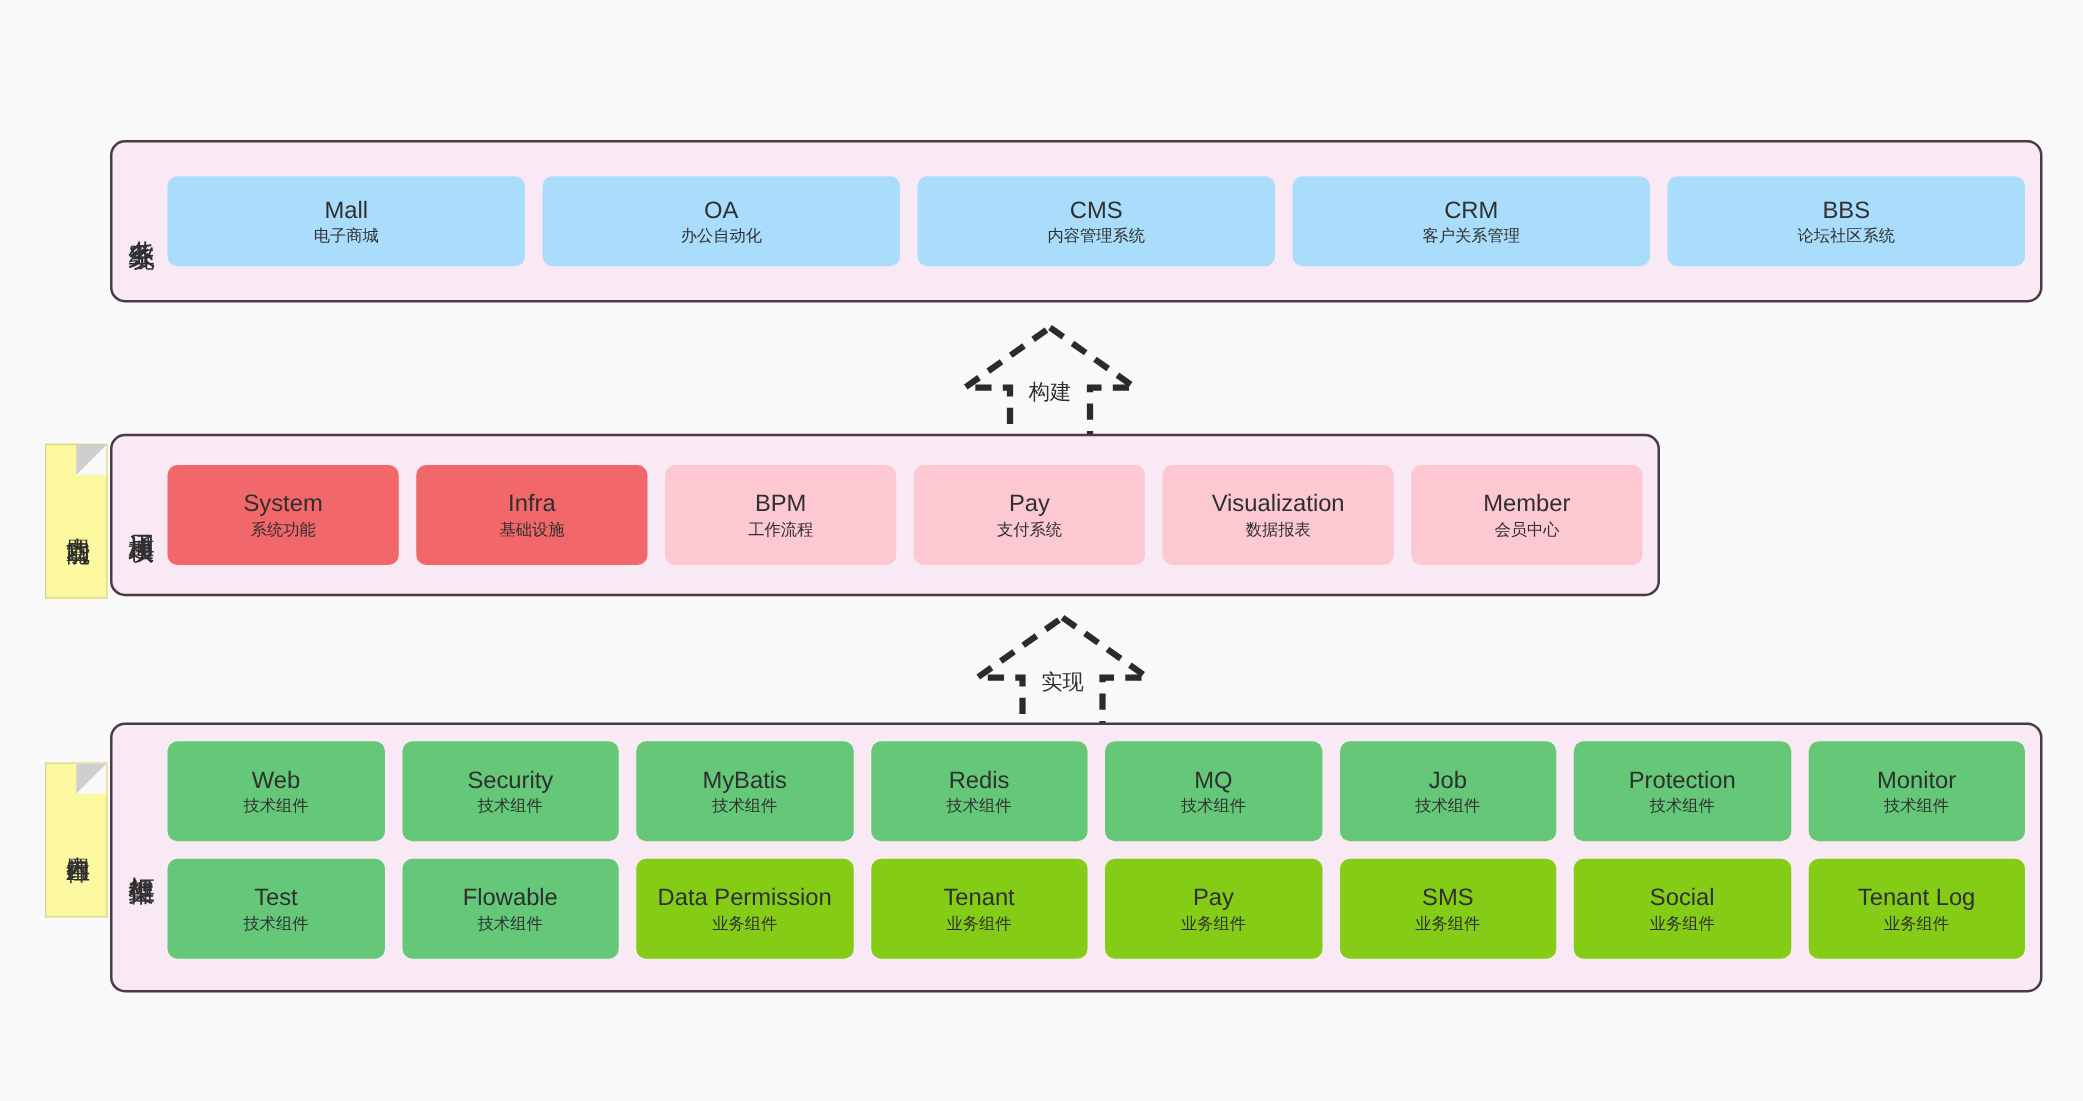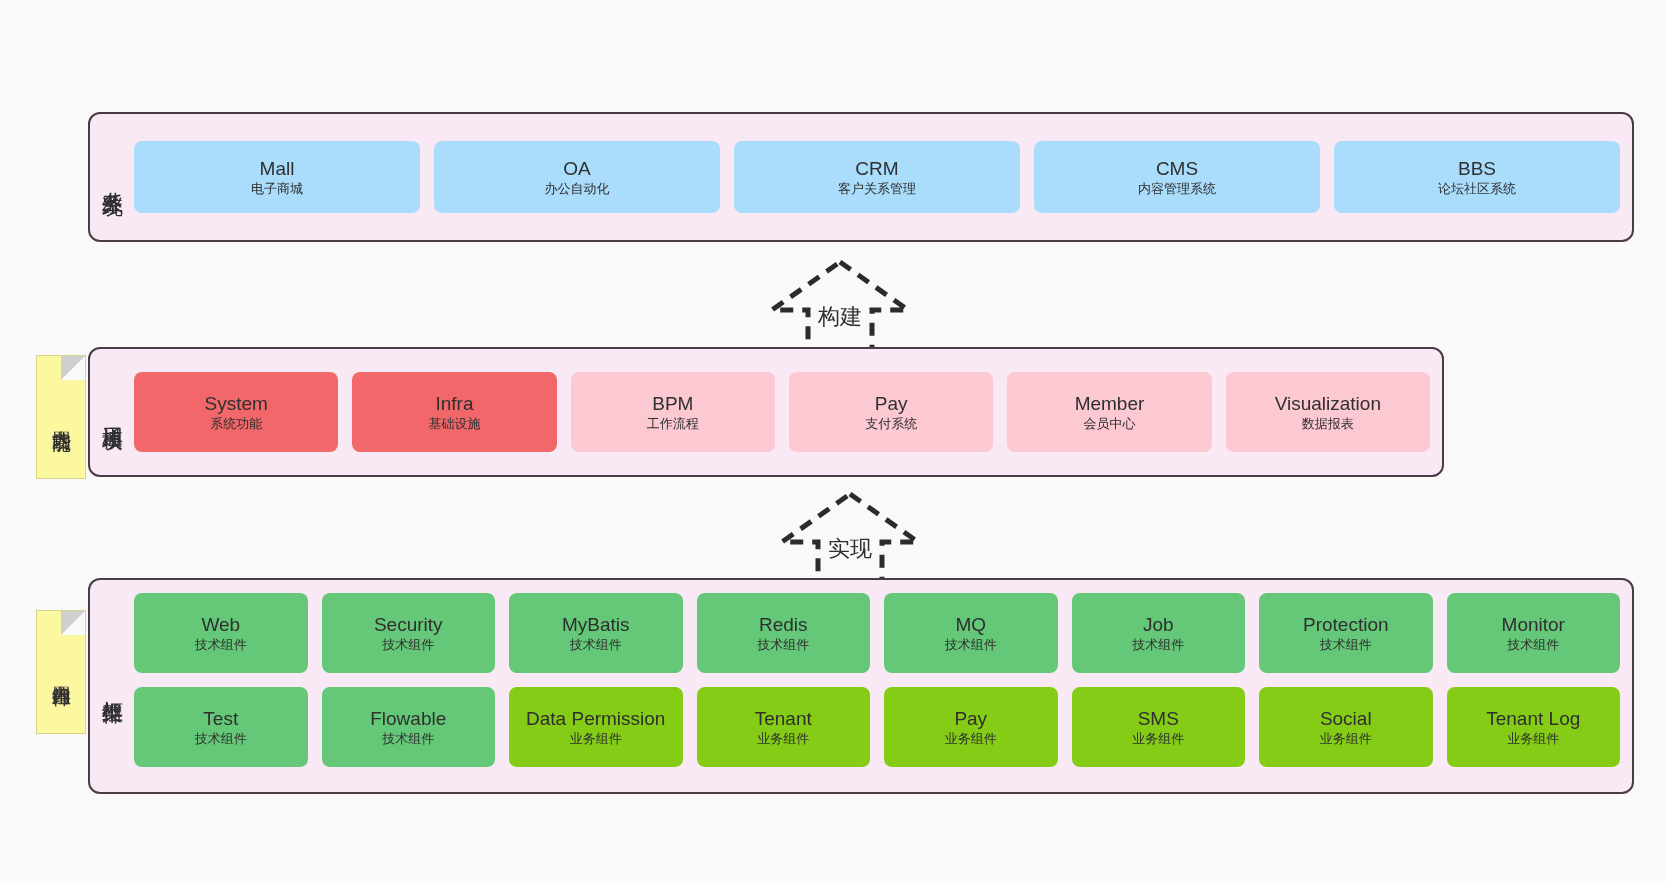--- a/index.html
+++ b/index.html
@@ -79,21 +79,21 @@
 
   .card.blue   { background: #aadcfb; }
   .card.red    { background: #f2676a; }
   .card.pink   { background: #fcc8d1; }
   .card.green  { background: #64c878; }
   .card.lgreen { background: #84cc16; }
 
   #layer-business { left: 88px;  top: 112px; width: 1546px; height: 130px; }
   #layer-business .card { height: 72px; }
 
-  #layer-common   { left: 88px;  top: 347px; width: 1356px; height: 130px; }
+  #layer-common   { left: 88px;  top: 347px; width: 1240px; height: 130px; }
   #layer-common .card { height: 80px; }
 
   #layer-framework{ left: 88px;  top: 578px; width: 1546px; height: 216px; }
   #layer-framework .card { height: 80px; }
   #layer-framework .layer-body { padding: 0 12px 12px 0; }
 
   
   .note {
     position: absolute;
     box-sizing: border-box;
@@ -135,21 +135,21 @@
     position: absolute;
     inset: 0;
     overflow: visible;
   }
   .arrow-label {
     position: absolute;
     left: 0;
     right: 0;
     top: 44px;
     text-align: center;
-    font-size: 22px;
+    font-size: 17px;
     color: #2f2f2f;
     background: transparent;
   }
   #arrow-build   { left: 760px; top: 258px; }
   #arrow-realize { left: 770px; top: 490px; }
 </style>
 </head>
 <body>
 
 <div class="canvas">
@@ -160,26 +160,26 @@
       <div class="row">
         <div class="card blue">
           <span class="t1">Mall</span>
           <span class="t2">电子商城</span>
         </div>
         <div class="card blue">
           <span class="t1">OA</span>
           <span class="t2">办公自动化</span>
         </div>
         <div class="card blue">
+          <span class="t1">CMS</span>
+          <span class="t2">内容管理系统</span>
+        </div>
+        <div class="card blue">
           <span class="t1">CRM</span>
           <span class="t2">客户关系管理</span>
-        </div>
-        <div class="card blue">
-          <span class="t1">CMS</span>
-          <span class="t2">内容管理系统</span>
         </div>
         <div class="card blue">
           <span class="t1">BBS</span>
           <span class="t2">论坛社区系统</span>
         </div>
       </div>
     </div>
   </div>
 
   <div class="arrow" id="arrow-build">
@@ -205,26 +205,26 @@
         </div>
         <div class="card pink">
           <span class="t1">BPM</span>
           <span class="t2">工作流程</span>
         </div>
         <div class="card pink">
           <span class="t1">Pay</span>
           <span class="t2">支付系统</span>
         </div>
         <div class="card pink">
+          <span class="t1">Visualization</span>
+          <span class="t2">数据报表</span>
+        </div>
+        <div class="card pink">
           <span class="t1">Member</span>
           <span class="t2">会员中心</span>
-        </div>
-        <div class="card pink">
-          <span class="t1">Visualization</span>
-          <span class="t2">数据报表</span>
         </div>
       </div>
     </div>
   </div>
 
   <div class="arrow" id="arrow-realize">
     <svg viewBox="0 0 160 98" width="160" height="98">
       <path d="M 80 4 L 148 52 L 112 52 L 112 96 L 48 96 L 48 52 L 12 52 Z" fill="none" stroke="#2b2b2b" stroke-width="5" stroke-dasharray="13 9" stroke-linejoin="miter"></path>
     </svg>
     <div class="arrow-label">实现</div>

